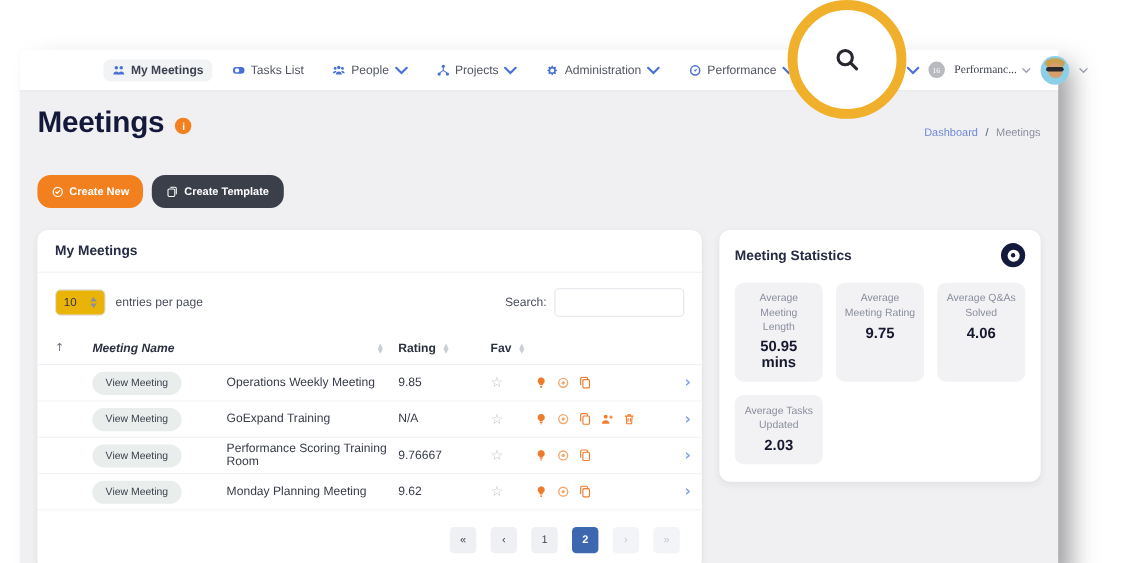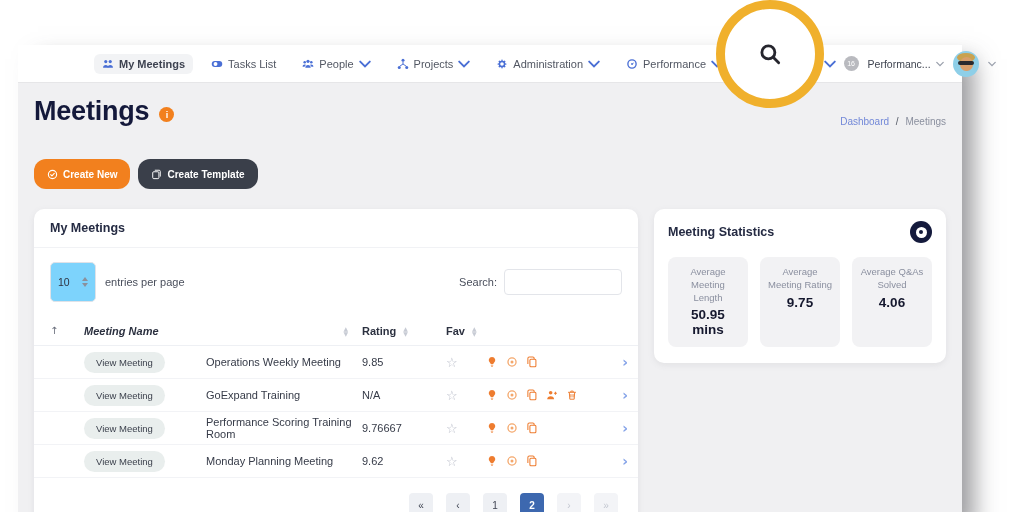--- a/index.html
+++ b/index.html
@@ -19,21 +19,21 @@
             padding:0 12px 0 76px; box-shadow:0 1px 0 rgba(0,0,0,.04); }
   .nav-items { display:flex; align-items:center; gap:10px; }
   .nav-item { display:flex; align-items:center; gap:5px; padding:4px 8px; border-radius:6px;
               font-size:11px; color:#525763; cursor:pointer; white-space:nowrap; }
   .nav-item.active { background:#f2f3f5; color:#3d4250; font-weight:600; }
   .icon { display:inline-flex; }
   .nav-item .icon { color:#4a6fd5; }
   .nav-item .icon svg { width:12px; height:12px; }
   .caret { color:#9aa0ac; }
   .caret svg { width:8px; height:6px; }
-  .nav-right { margin-left:auto; display:flex; align-items:center; gap:9px; }
+  .nav-right { margin-left:auto; display:flex; align-items:center; gap:9px;font-family:Liberation Serif, serif; }
   .badge { width:15px; height:15px; border-radius:50%; background:#b9babf; color:#fff;
            font-size:7px; display:flex; align-items:center; justify-content:center; }
   .user-menu { display:flex; align-items:center; gap:5px; cursor:pointer; }
   .user-label { font-size:10.5px; color:#3f4450; }
   .avatar { width:26px; height:26px; border-radius:50%; background:#8ecfe8; position:relative; overflow:hidden; }
   .avatar .hair { position:absolute; left:4px; top:2px; width:18px; height:9px; border-radius:50%; background:#c9a250; }
   .avatar .face { position:absolute; left:7px; top:6px; width:13px; height:14px; border-radius:50% 50% 46% 46%; background:#d99f6b; }
   .avatar .glasses { position:absolute; left:5px; top:10px; width:16px; height:4px; background:#2a2a2e; border-radius:2px; }
 
   
@@ -62,21 +62,21 @@
   .btn-dark { background:#3a3f4a; }
 
   
   .content-grid { margin-top:20px; display:grid; grid-template-columns:1fr 292px; gap:16px; align-items:start; }
   .card { background:#fff; border-radius:10px; box-shadow:0 2px 6px rgba(120,120,135,.12); }
 
   .card-head { padding:12px 16px; font-size:12.5px; font-weight:600; color:#252b43;
                border-bottom:1px solid #f1f2f5; display:flex; justify-content:space-between; align-items:center; }
 
   .controls { display:flex; align-items:center; padding:14px 16px 10px; font-size:11px; color:#4a4f5c; }
-  .select-box { width:46px; height:40px; border:1px solid #dfe2e8; border-radius:5px; background:#7dd3fc;
+  .select-box { width:46px; height:24px; border:1px solid #dfe2e8; border-radius:5px; background:#eab308;
                 display:flex; align-items:center; justify-content:space-between; padding:0 7px;
                 font-size:10.5px; color:#2e3340; cursor:pointer; }
   .arrows { display:flex; flex-direction:column; gap:2px; }
   .arrows i { display:block; width:0; height:0; border-left:3px solid transparent; border-right:3px solid transparent; }
   .arrows .up { border-bottom:4px solid #8b909c; }
   .arrows .dn { border-top:4px solid #8b909c; }
   .entries-label { margin-left:9px; }
   .search-wrap { margin-left:auto; display:flex; align-items:center; gap:7px; }
   .search-input { width:118px; height:26px; border:1px solid #e3e5ea; border-radius:4px; background:#fff; outline:none; padding:0 6px; font-size:11px; }
 
@@ -484,20 +484,24 @@
                 <div class="stat-value">50.95 mins</div>
               </div>
               <div class="stat-tile">
                 <div class="stat-label">Average Meeting Rating</div>
                 <div class="stat-value">9.75</div>
               </div>
               <div class="stat-tile">
                 <div class="stat-label">Average Q&amp;As Solved</div>
                 <div class="stat-value">4.06</div>
               </div>
+              <div class="stat-tile">
+                <div class="stat-label">Average Tasks Updated</div>
+                <div class="stat-value">2.03</div>
+              </div>
             </div>
         </section>
 
       </div>
     </main>
   </div>
 
   <div class="annotation-ring">
     <span class="icon">
       <svg viewBox="0 0 24 24" fill="none" stroke="currentColor" stroke-width="2.6">

